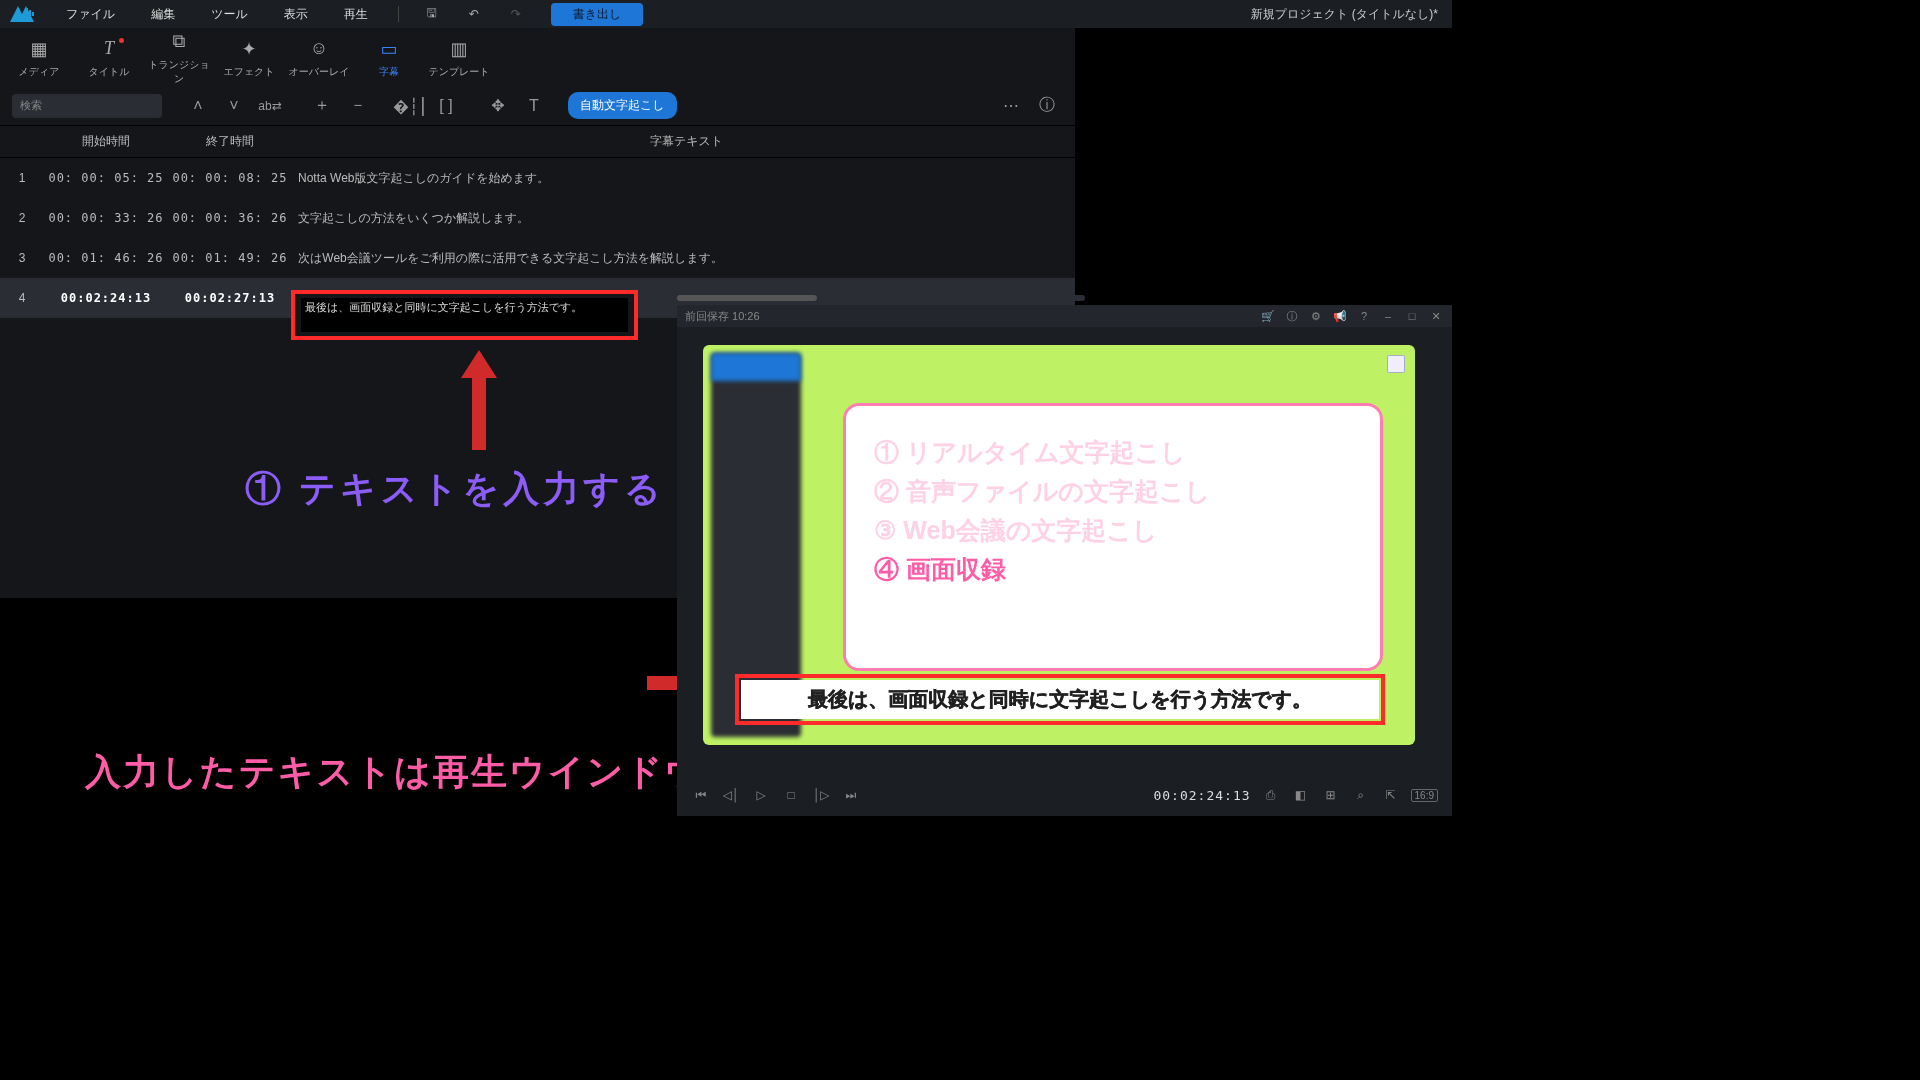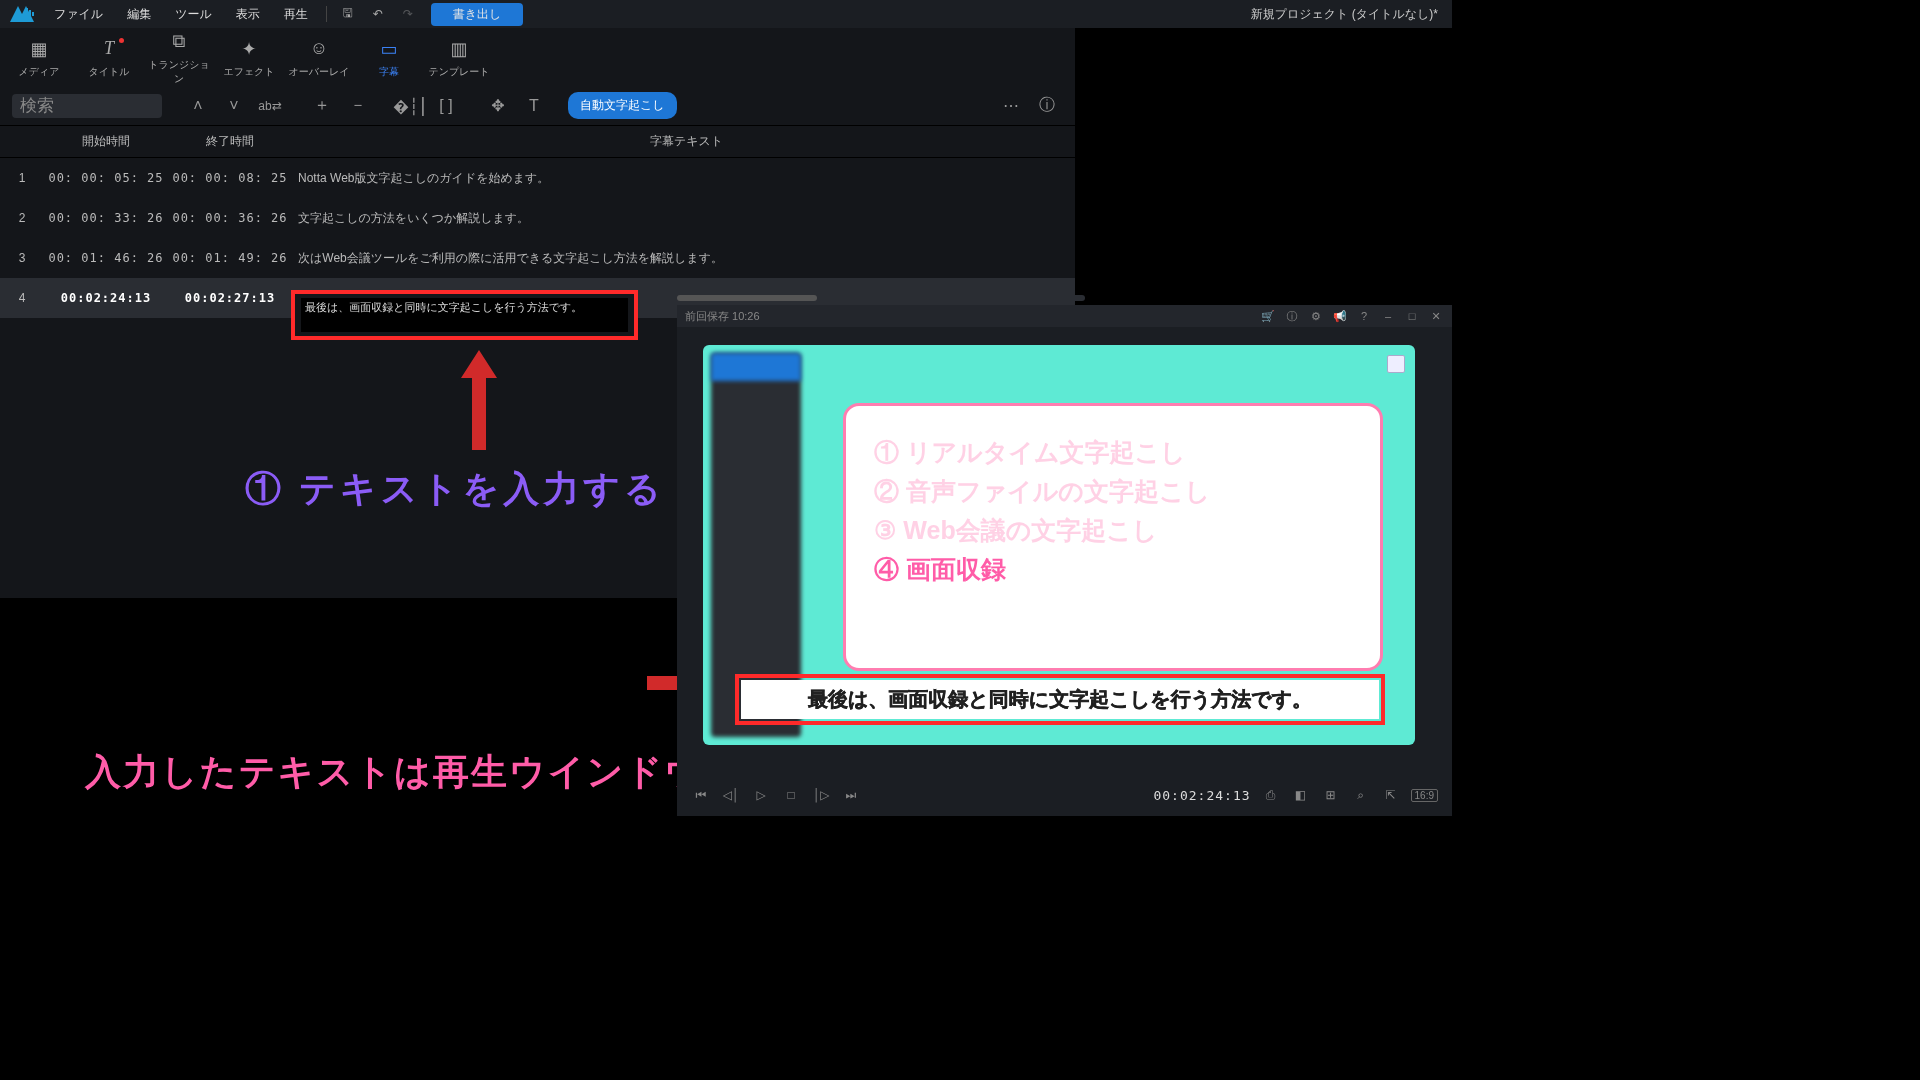--- a/index.html
+++ b/index.html
@@ -1,38 +1,38 @@
 <!DOCTYPE html>
 <html><head>
 <meta charset="utf-8">
 <style>
 *{margin:0;padding:0;box-sizing:border-box;font-family:"Meiryo","Hiragino Kaku Gothic Pro",sans-serif}
 body{background:#000;width:1452px;height:816px;position:relative;overflow:hidden;color:#ccc;font-size:12px}
 
 
-.menubar{height:28px;background:#1b1e23;display:flex;align-items:center;padding:0 8px;gap:4px}
+.menubar{height:28px;background:#1b1e23;display:flex;align-items:center;padding:0 8px;gap:16px}
 .logo{width:28px;height:18px;display:flex;align-items:center;justify-content:center;margin-right:4px}
 .logo svg{width:24px;height:16px}
 .menu-item{padding:0 10px;line-height:28px;color:#ddd;font-size:12px;cursor:pointer}
 .menu-sep{width:1px;height:16px;background:#444;margin:0 4px}
 .top-ico{width:26px;height:28px;display:flex;align-items:center;justify-content:center;color:#aaa;cursor:pointer}
-.export-btn{background:#1e77d6;color:#e5e5e5;padding:3px 22px;border-radius:4px;margin-left:6px;font-size:12px;cursor:pointer}
+.export-btn{background:#1e77d6;color:#0f172a;padding:3px 22px;border-radius:4px;margin-left:6px;font-size:12px;cursor:pointer}
 .project-title{position:absolute;right:14px;top:0;line-height:28px;color:#ccc;font-size:12px}
 
 
 .module-bar{height:58px;background:#14161a;display:flex;align-items:center;padding:0 8px;gap:8px;width:1075px}
 .mod{width:62px;text-align:center;color:#aaa;cursor:pointer;position:relative}
 .mod .ico{height:26px;display:flex;align-items:center;justify-content:center;font-size:18px}
 .mod .lbl{font-size:10px;margin-top:3px}
 .mod.active{color:#3b82f6}
 .mod .dot{position:absolute;top:2px;right:16px;width:5px;height:5px;background:#e33;border-radius:50%}
 
 
 .toolrow{height:40px;background:#14161a;display:flex;align-items:center;padding:0 12px;gap:4px;width:1075px;border-bottom:1px solid #000}
-.search{background:#2a2d33;border-radius:4px;width:150px;height:24px;display:flex;align-items:center;padding:0 8px;color:#888;font-size:17px}
+.search{background:#2a2d33;border-radius:4px;width:150px;height:24px;display:flex;align-items:center;padding:0 8px;color:#888;font-size:11px}
 .tico{width:32px;height:28px;display:flex;align-items:center;justify-content:center;color:#999;font-size:16px;cursor:pointer}
 .gap{width:12px}
 .auto-btn{background:#1e77d6;color:#fff;padding:5px 12px;border-radius:10px;font-size:12px;margin-left:14px;cursor:pointer}
 .spacer{flex:1}
 
 
 .subtable{width:1075px;background:#14161a}
 .st-head{display:flex;height:32px;align-items:center;color:#bbb;font-size:12px;border-bottom:1px solid #000}
 .col-idx{width:44px;text-align:center}
 .col-start{width:124px;text-align:center}
@@ -52,21 +52,21 @@
 .annot1{position:absolute;left:245px;top:465px;color:#8b5cf6;font-size:36px;font-weight:bold;letter-spacing:4px}
 .arrow-right{position:absolute;left:647px;top:665px}
 .arrow-right svg{width:94px;height:36px}
 .annot2{position:absolute;left:85px;top:748px;color:#ff5ca8;font-size:36px;font-weight:bold;letter-spacing:2px;width:1360px}
 
 
 .preview-panel{position:absolute;right:0;top:305px;width:775px;height:511px;background:#1b1e23}
 .pv-bar{height:22px;background:#23262c;display:flex;align-items:center;justify-content:flex-end;padding:0 8px;color:#888;font-size:11px;gap:8px}
 .pv-bar .left{position:absolute;left:8px}
 .pv-ico{width:16px;height:16px;display:flex;align-items:center;justify-content:center;cursor:pointer}
-.pv-stage{margin:18px 26px 0 26px;width:712px;height:400px;background:#5eead4;border-radius:6px;position:relative;overflow:hidden}
+.pv-stage{margin:18px 26px 0 26px;width:712px;height:400px;background:#bef264;border-radius:6px;position:relative;overflow:hidden}
 .fake-app{position:absolute;left:8px;top:8px;width:90px;height:384px;background:#2a2d33;border-radius:4px;filter:blur(2px)}
 .fake-top{position:absolute;left:8px;top:8px;width:90px;height:28px;background:#1e77d6;border-radius:4px 4px 0 0;filter:blur(2px)}
 .pink-card{position:absolute;left:140px;top:58px;width:540px;height:268px;border:3px solid #ff7db0;border-radius:16px;background:#fff;padding:24px 28px}
 .pink-line{font-size:25px;font-weight:bold;margin:6px 0;color:#ffd1e5}
 .pink-line.strong{color:#ff5ca8}
 .subtitle-strip{position:absolute;left:32px;bottom:20px;width:650px;border:4px solid #ff2a2a;padding:2px}
 .subtitle-inner{background:#fff;color:#111;font-size:20px;font-weight:900;text-align:center;padding:6px 4px;text-shadow:1px 1px 0 #fff,-1px -1px 0 #fff;-webkit-text-stroke:0.5px #222}
 .pv-close{position:absolute;right:10px;top:10px;width:18px;height:18px;border:1px solid #aac;border-radius:2px;background:#eef}
 
 

